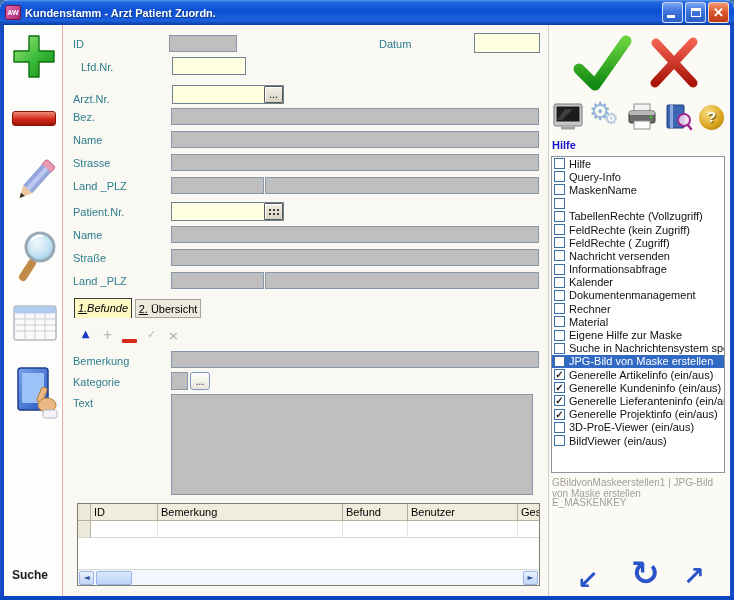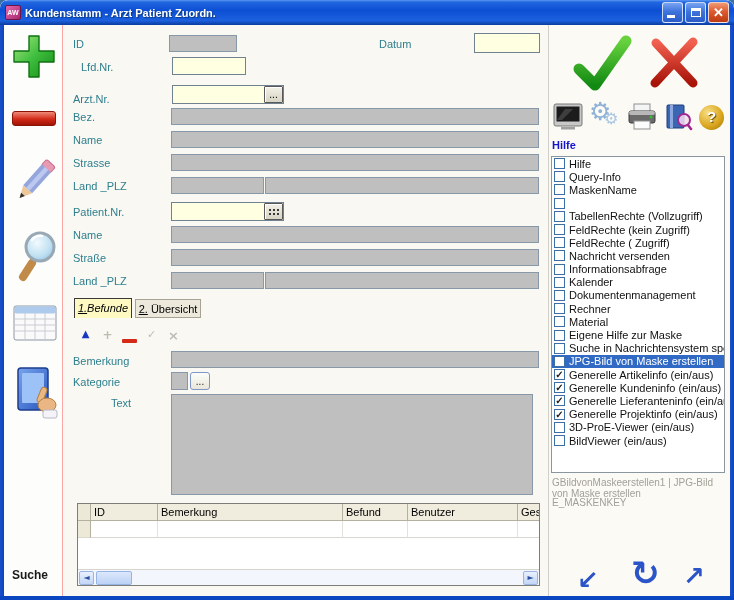--- a/index.html
+++ b/index.html
@@ -253,21 +253,21 @@
       <span class="nv-cancel">×</span>
     </div>
 
     <span class="lbl" style="left:9px;top:330px;">Bemerkung</span>
     <div class="fld gray" style="left:107px;top:326px;width:368px;height:17px;"></div>
 
     <span class="lbl" style="left:9px;top:351px;">Kategorie</span>
     <div class="fld gray" style="left:107px;top:347px;width:17px;height:18px;"></div>
     <button class="btn-xp" style="left:126px;top:347px;width:20px;height:18px;">...</button>
 
-    <span class="lbl" style="left:9px;top:372px;margin-left:38px;">Text</span>
+    <span class="lbl" style="left:9px;top:372px;">Text</span>
     <div class="fld gray" style="left:107px;top:369px;width:362px;height:101px;"></div>
 
     <div class="grid">
       <div class="grow head">
         <div class="gcell ind"></div>
         <div style="display:flex;">
 
         <div class="gcell i0">ID</div>
             <div class="gcell i1">Bemerkung</div>
             <div class="gcell i2">Befund</div>

